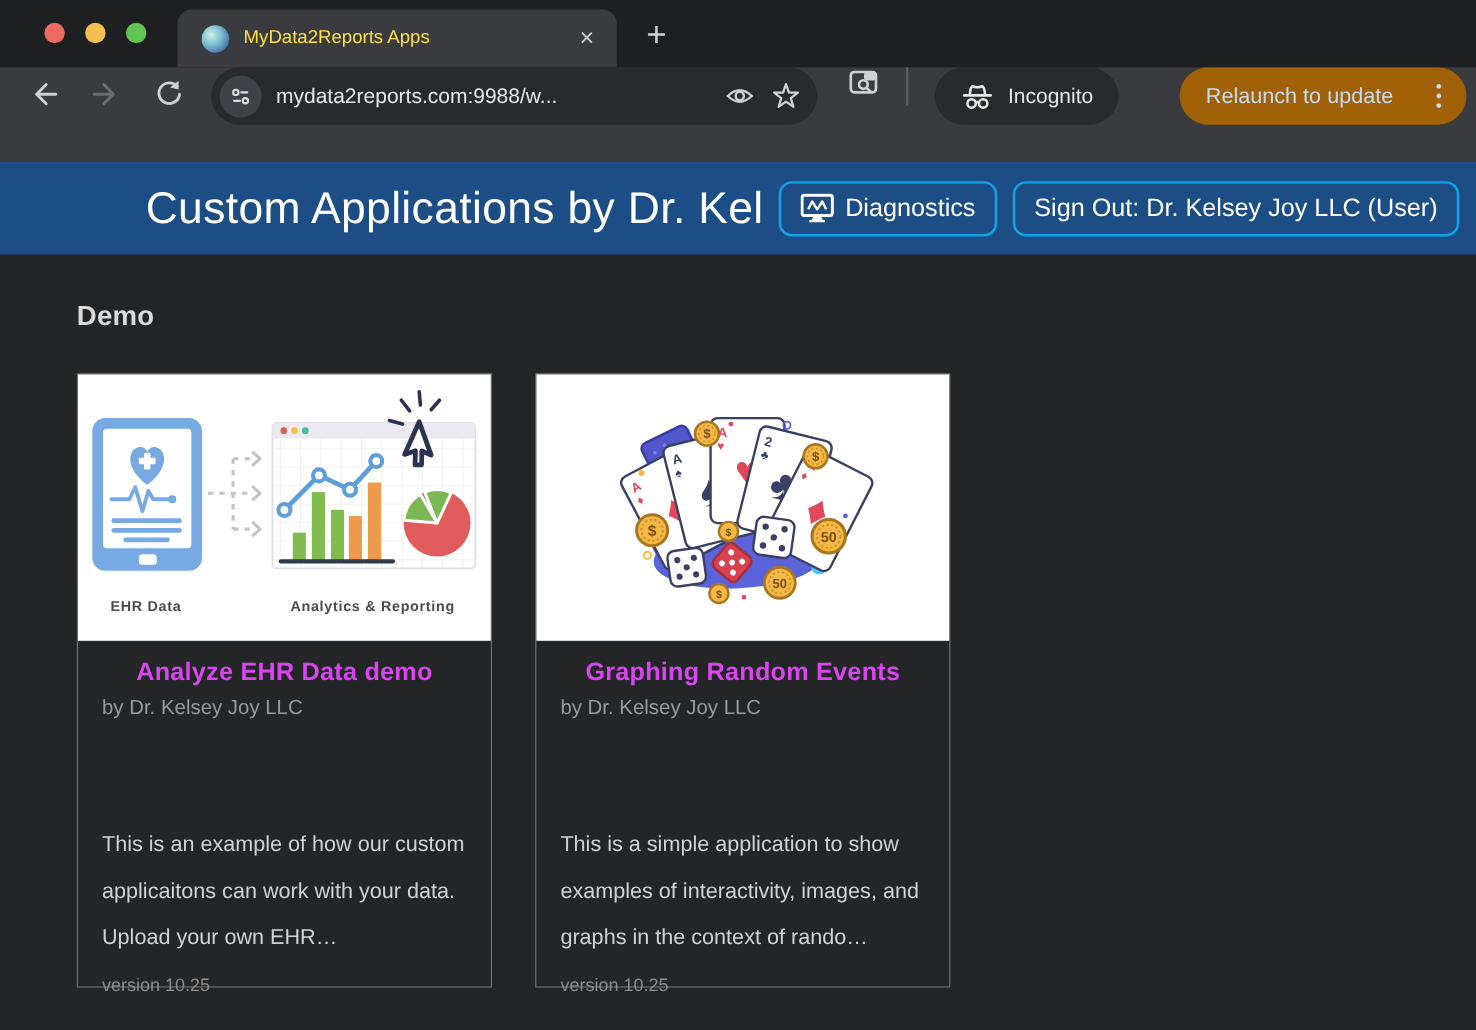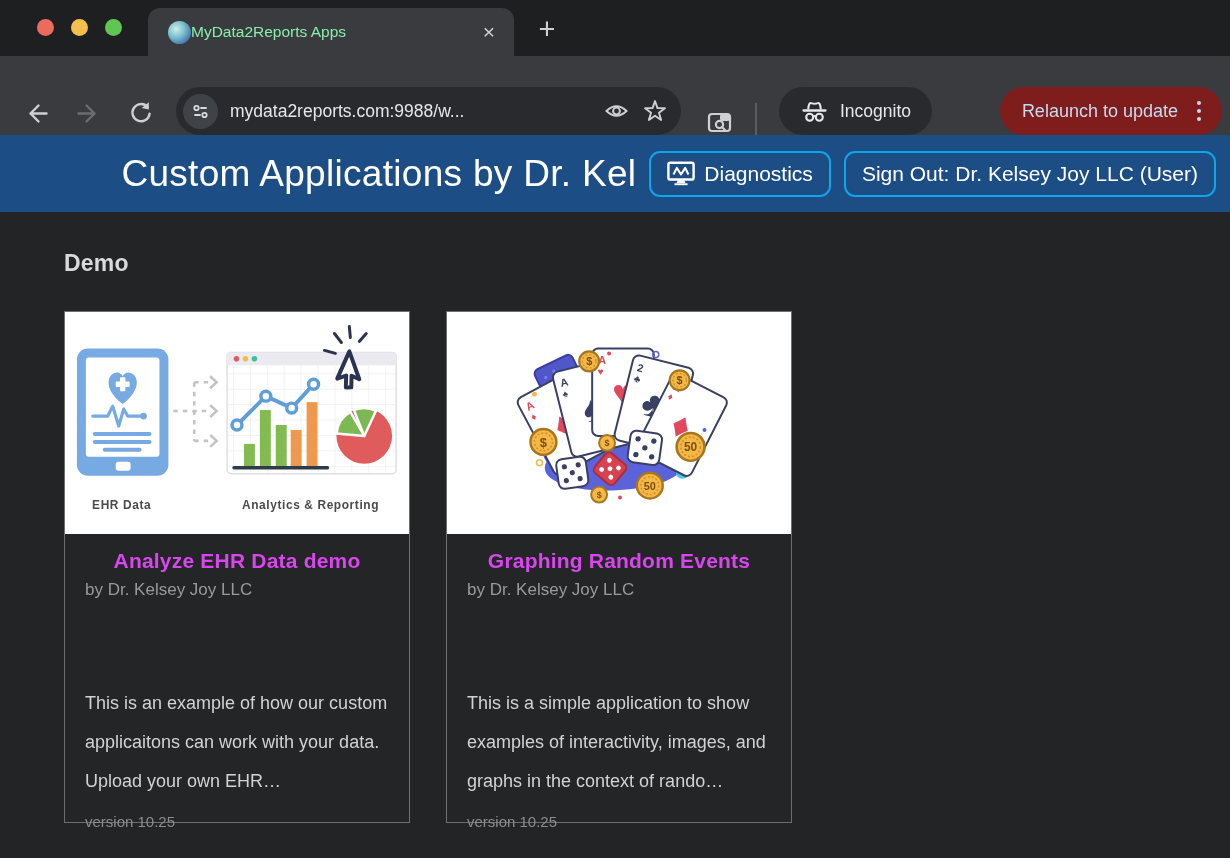--- a/index.html
+++ b/index.html
@@ -10,42 +10,42 @@
   .tabstrip { position:relative; height:56px; background:#1e1f21; }
   .traffic { position:absolute; top:19px; width:17px; height:17px; border-radius:50%; }
   .t-red    { left:37px;  background:#ed6a5e; }
   .t-yellow { left:71px;  background:#f5bf4f; }
   .t-green  { left:105px; background:#61c554; }
   .tab { position:absolute; left:148px; top:8px; width:366px; height:48px;
          background:#3a3b3e; border-radius:12px 12px 0 0;
          display:flex; align-items:center; padding:0 10px 0 20px; }
   .favicon { width:23px; height:23px; border-radius:50%; flex:none;
              background: radial-gradient(circle at 35% 35%, #cfeee8, #7fc2cf 38%, #4a7fb4 72%, #2c4f84); }
-  .tab-title { flex:1; color:#86efac; font-size:15.5px; white-space:nowrap; overflow:hidden; }
+  .tab-title { margin-left:12px; flex:1; color:#fde047; font-size:15.5px; white-space:nowrap; overflow:hidden; }
   .tab-close { width:30px; height:30px; display:flex; align-items:center; justify-content:center;
                color:#cfd0d2; font-size:21px; border-radius:50%; }
   .new-tab { position:absolute; left:528px; top:10px; width:38px; height:38px;
              display:flex; align-items:center; justify-content:center;
              color:#cfd0d2; font-size:29px; font-weight:300; }
 
   
-  .toolbar { height:79px; background:#3a3b3e; display:flex; align-items:flex-end; padding:0 8px 0 14px; }
+  .toolbar { height:79px; background:#3a3b3e; display:flex; align-items:flex-start; padding:0 8px 0 14px; }
   .nav-btn { width:44px; height:44px; margin-right:8px; display:flex; align-items:center; justify-content:center; }
   .url-pill { margin-left:6px; width:505px; height:48px; border-radius:24px; background:#282a2d;
               display:flex; align-items:center; padding:0 14px 0 7px; }
   .site-info { width:35px; height:35px; border-radius:50%; background:#3f4347; flex:none;
                display:flex; align-items:center; justify-content:center; }
   .url-text { margin-left:12px; flex:1; color:#e6e7e8; font-size:17.5px; white-space:nowrap; overflow:hidden; }
   .pill-icon { margin-left:14px; display:flex; align-items:center; }
   .tab-search { margin-left:26px; display:flex; align-items:center; }
   .tb-divider { width:2px; height:32px; background:#5c5d60; margin-left:22px; }
   .incog-pill { margin-left:22px; height:48px; border-radius:24px; background:#282a2d;
                 display:flex; align-items:center; gap:11px; padding:0 21px; color:#e6e7e8; font-size:17.5px; }
-  .relaunch { margin-left:auto; height:48px; border-radius:24px; background:#7f1d1d;
-              display:flex; align-items:center; padding:0 8px 0 22px; color:#c5dbf2; font-size:18px; }
+  .relaunch { margin-left:auto; height:48px; border-radius:24px; background:#a16207;
+              display:flex; align-items:center; padding:0 8px 0 22px; color:#c5dbf2; font-size:18px;gap:17px; }
   .kebab { width:30px; height:34px; margin-left:6px; display:flex; flex-direction:column;
            align-items:center; justify-content:center; gap:4px; }
   .kebab i { width:4px; height:4px; border-radius:50%; background:#c5dbf2; }
 
   
   .app-header { height:77px; background:#1d4d85; display:flex; align-items:center;
                 padding:0 14px 0 25px; gap:13px; }
   .app-title { flex:1; min-width:0; color:#fff; font-size:37px; font-weight:400;
                white-space:nowrap; overflow:hidden; letter-spacing:0.3px;text-align:right; }
   .hdr-btn { flex:none; display:flex; align-items:center; gap:9px; height:46px;

